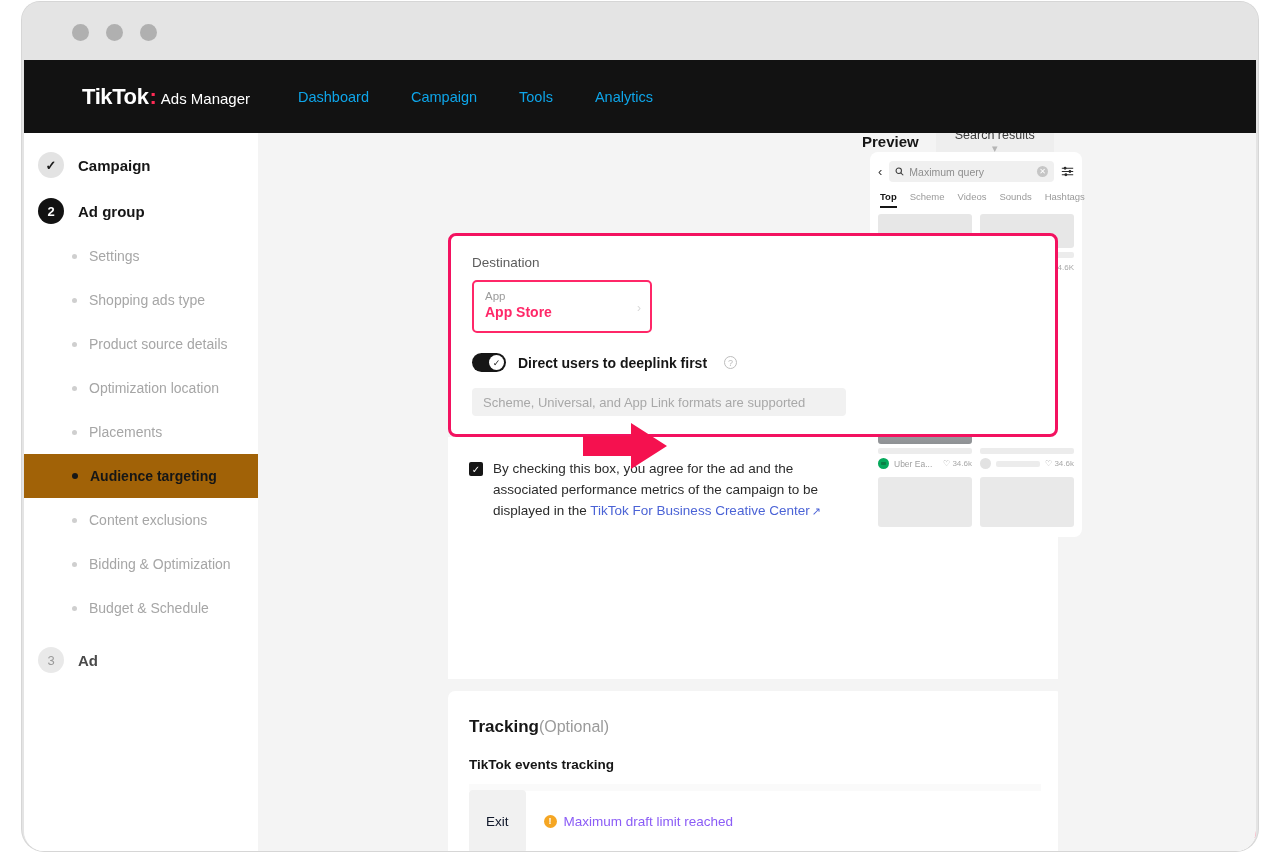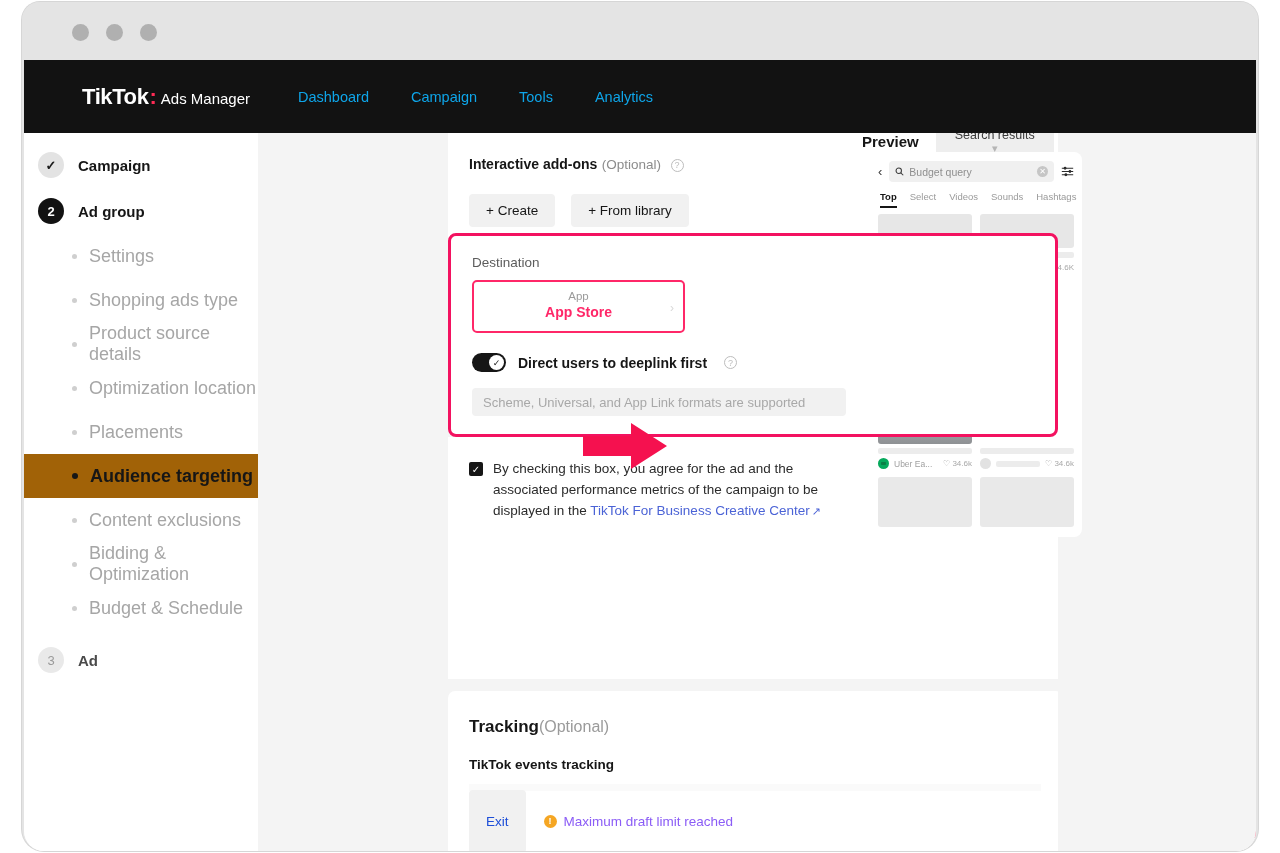--- a/index.html
+++ b/index.html
@@ -82,21 +82,21 @@
   .side-main-label { font-size: 15px; font-weight: bold; color: #161616; }
   .side-sub {
     display: flex; align-items: center;
     height: 44px; padding-left: 48px; gap: 12px;
     position: relative;
   }
   .side-sub .bullet {
     width: 5px; height: 5px; border-radius: 50%;
     background: #cfcfcf; flex: none;
   }
-  .side-sub .sub-label { font-size: 18px; color: #a6a6a6; }
+  .side-sub .sub-label { font-size: 14px; color: #a6a6a6; }
   .side-sub.selected { background: #a16207; }
   .side-sub.selected .bullet { background: #161616; width: 6px; height: 6px; }
   .side-sub.selected .sub-label { color: #161616; font-weight: bold; }
   .checkmark { font-size: 13px; line-height: 1; }
 
   
   .center {
     position: absolute; left: 234px; top: 0;
     width: 800px; height: 718px;
     background: #f4f4f4;
@@ -132,28 +132,27 @@
   .card-dest {
     top: 100px; height: 204px;
     border: 3px solid #f31260;
     border-radius: 8px;
     padding: 19px 22px 0 21px;
     z-index: 5;
   }
   .dest-label { font-size: 13.5px; color: #5c5c5c; }
   .appstore-select {
     margin-top: 10px;
-    width: 213px; height: 53px;
+    width: 180px; height: 53px;
     border: 2px solid #ff2768;
     border-radius: 5px;
     padding: 7px 11px 0 11px;
     position: relative;
     cursor: pointer;
     background: #ffffff;
-    text-align: center;
   }
   .appstore-kicker { font-size: 11.5px; color: #9b9b9b; line-height: 1.25; }
   .appstore-value { font-size: 14px; font-weight: bold; color: #ff2768; line-height: 1.35; }
   .appstore-caret {
     position: absolute; right: 9px; top: 19px;
     color: #d9d9d9; font-size: 12px;
   }
   .toggle-row { display: flex; align-items: center; gap: 12px; margin-top: 20px; }
   .toggle {
     width: 34px; height: 19px; border-radius: 10px;
@@ -292,21 +291,21 @@
   
   .bottombar {
     position: absolute; left: 190px; top: 658px;
     width: 845px; height: 60px;
     background: #ffffff;
     display: flex; align-items: center;
     padding: 0 22px 0 21px;
   }
   .exit-btn {
     background: #f1f1f1; border: none; border-radius: 4px;
-    font-size: 13.5px; color: #1d4ed8; padding: 24px 17px;
+    font-size: 13.5px; color: #0f172a; padding: 24px 17px;
     cursor: pointer; font-family: "Liberation Sans", sans-serif;
   }
   .warn { display: flex; align-items: center; gap: 7px; margin-left: 18px; }
   .warn-icon {
     width: 13px; height: 13px; border-radius: 50%;
     background: #f5a623; color: #ffffff;
     font-size: 9px; font-weight: bold;
     display: flex; align-items: center; justify-content: center;
   }
   .warn-text { font-size: 13.5px; color: #8b5cf6; }
@@ -404,31 +403,20 @@
       </div>
 
       <div class="side-main" style="margin-top:7px;">
         <span class="badge pending">3</span>
         <span class="side-main-label" style="color:#4a4a4a;">Ad</span>
       </div>
     </div>
 
     <div class="center">
 
-      <div class="card card-addons">
-        <div>
-          <span class="field-title">Interactive add-ons</span>
-          <span class="optional">(Optional)</span>
-          <span class="qmark">?</span>
-        </div>
-        <div class="addon-btns">
-          <button class="gbtn">+ Create</button>
-          <button class="gbtn">+ From library</button>
-        </div>
-      </div>
 
       <div class="card card-dest">
         <div class="dest-label">Destination</div>
 
         <div class="appstore-select">
           <div class="appstore-kicker">App</div>
           <div class="appstore-value">App Store</div>
           <span class="appstore-caret">›</span>
         </div>
 
@@ -497,36 +485,36 @@
       </div>
 
       <div class="phone">
         <div class="ph-searchrow">
           <span class="ph-back">‹</span>
           <div class="ph-searchbar">
             <svg width="9" height="9" viewBox="0 0 12 12">
               <circle cx="5" cy="5" r="3.6" fill="none" stroke="#3b3b3b" stroke-width="1.4"></circle>
               <line x1="7.7" y1="7.7" x2="11" y2="11" stroke="#3b3b3b" stroke-width="1.4"></line>
             </svg>
-            <span class="ph-search-ph">Budget query</span>
+            <span class="ph-search-ph">Maximum query</span>
             <span class="ph-clear">✕</span>
           </div>
           <svg width="13" height="13" viewBox="0 0 16 16">
             <line x1="1" y1="4" x2="15" y2="4" stroke="#2b2b2b" stroke-width="1.3"></line>
             <line x1="1" y1="8" x2="15" y2="8" stroke="#2b2b2b" stroke-width="1.3"></line>
             <line x1="1" y1="12" x2="15" y2="12" stroke="#2b2b2b" stroke-width="1.3"></line>
             <circle cx="5" cy="4" r="1.7" fill="#2b2b2b"></circle>
             <circle cx="11" cy="8" r="1.7" fill="#2b2b2b"></circle>
             <circle cx="6" cy="12" r="1.7" fill="#2b2b2b"></circle>
           </svg>
         </div>
 
         <div class="ph-tabs">
           <span class="ph-tab active">Top</span>
-          <span class="ph-tab">Select</span>
+          <span class="ph-tab">Scheme</span>
           <span class="ph-tab">Videos</span>
           <span class="ph-tab">Sounds</span>
           <span class="ph-tab">Hashtags</span>
         </div>
 
         <div class="ph-grid">
           <div class="ph-col">
             <div class="ph-thumb"></div>
             <div class="ph-line"></div>
             <div class="ph-meta">

